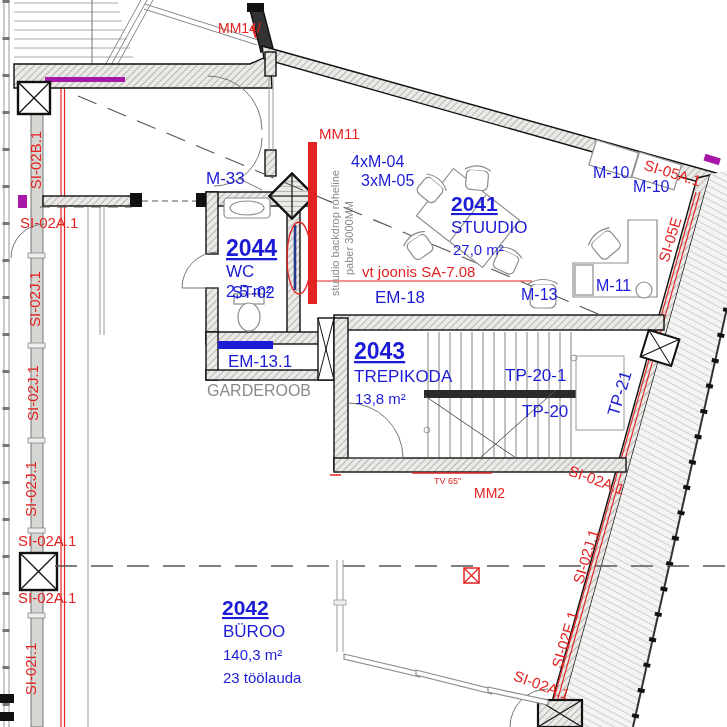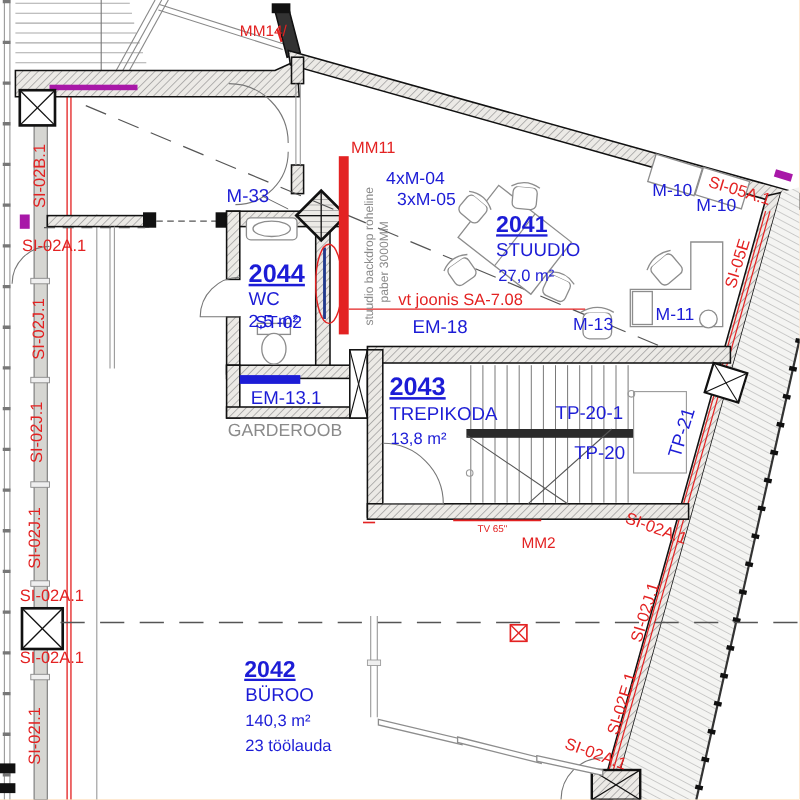--- a/index.html
+++ b/index.html
@@ -1,16 +1,16 @@
 <!DOCTYPE html>
 <html><head>
 <meta charset="utf-8">
 <style>
   html,body{margin:0;padding:0;background:#fff;}
-  #plan-wrap{width:727px;height:727px;overflow:hidden;background:#fdba74;position:relative;}
+  #plan-wrap{width:727px;height:727px;overflow:hidden;background:#fef9c3;position:relative;}
   svg text{font-family:"Liberation Sans",sans-serif;}
   .red{fill:#e32222;}
   .blue{fill:#1c1cd6;}
   .gray{fill:#8a8a8a;}
   .s9{font-size:9px;}
   .s11{font-size:11px;}
   .s14{font-size:14px;}
   .s15{font-size:15px;}
   .s16{font-size:16px;}
   .s17{font-size:17px;}

